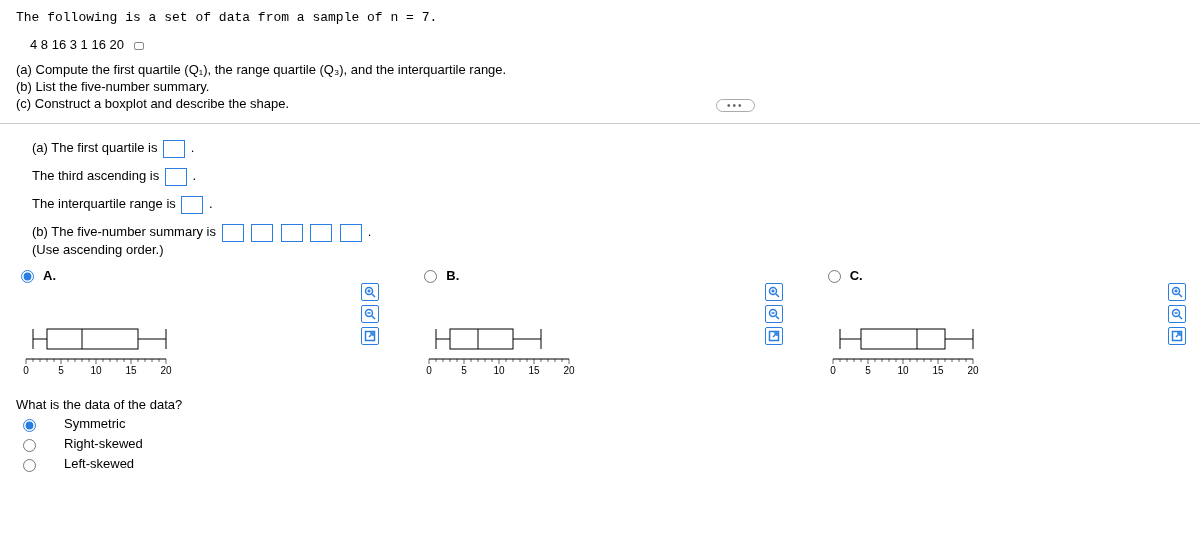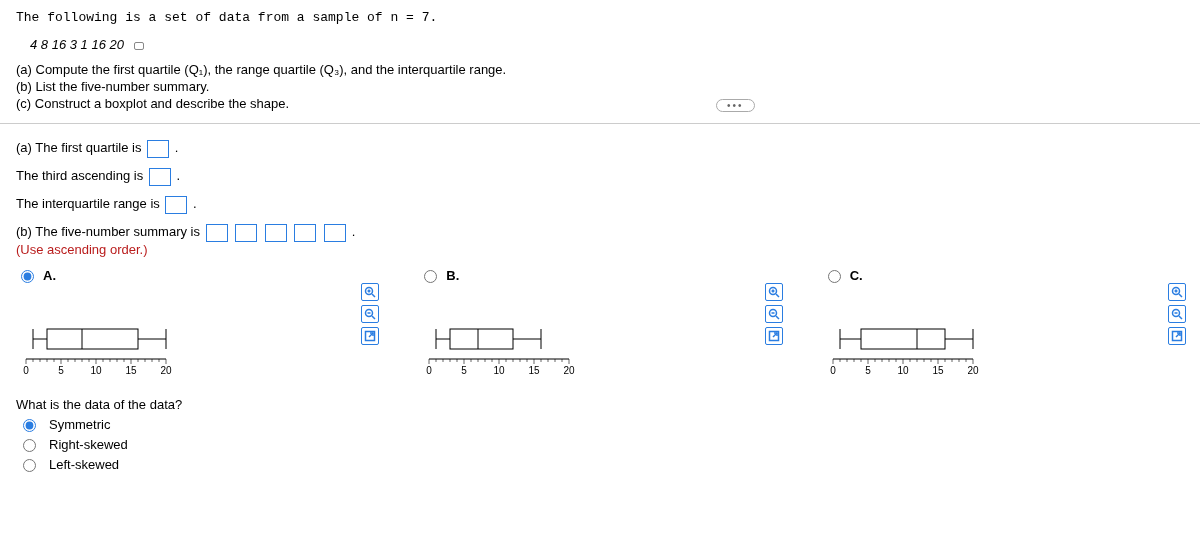--- a/index.html
+++ b/index.html
@@ -5,37 +5,37 @@
   * { box-sizing: border-box; }
   body {
     font-family: Arial, Helvetica, sans-serif;
     font-size: 13px;
     color: #000;
     margin: 0;
     padding: 10px 16px;
     width: 1200px;
   }
   .intro { margin-bottom: 12px; font-family: Liberation Mono, monospace; }
-  .data-values { margin-left: 14px; margin-bottom: 10px; font-style: italic; }
+  .data-values { margin-left: 14px; margin-bottom: 10px; }
   .data-values .drag-icon {
     display:inline-block; width:10px; height:8px; border:1px solid #888; border-radius:2px; position:relative; top:1px; margin-left:6px;
   }
   .question-list { margin-bottom: 12px; }
   .question-list div { margin: 2px 0; }
   hr.sep { border:none; border-top:1px solid #ccc; margin: 8px -16px 16px -16px; }
 
-  .answers > div { margin: 10px 0; }
+  .answers > div { margin: 10px 16px; }
   .input-box {
     display:inline-block;
     width: 22px; height: 18px;
     border: 1px solid #2a7de1;
     vertical-align: middle;
     margin: 0 2px;
   }
-  .hint { color: #b91c1c; }
+  .hint { color: #000000; }
 
   .ellipsis-btn {
     position:absolute;
     left: 700px;
     margin-top:-24px;
     border:1px solid #aaa;
     border-radius: 10px;
     padding: 0 10px;
     font-size:10px; letter-spacing:2px; color:#666;
     background:#fff;
@@ -76,21 +76,21 @@
     color:#2a7de1;
     font-size:11px;
     background:#fff;
   }
   .tool-btn svg { width:12px; height:12px; stroke:#2a7de1; fill:none; stroke-width:1.5;}
 
   .axis-ticks { font-size:10px; }
 
   .shape-q { margin-top: 18px; }
   .shape-options { margin-top:4px; }
-  .shape-options label { display:flex; align-items:center; gap:10px; margin: 4px 0 4px 2px;}
+  .shape-options label { display:flex; align-items:flex-start; gap:25px; margin: 4px 0 4px 2px;}
   .shape-options input { accent-color:#2a7de1; }
 
 </style>
 </head>
 <body>
 
 <div class="intro">The following is a set of data from a sample of n = 7.</div>
 <div class="data-values">
   <span>4  8  16  3  1  16  20</span>
   <span class="drag-icon"></span>

